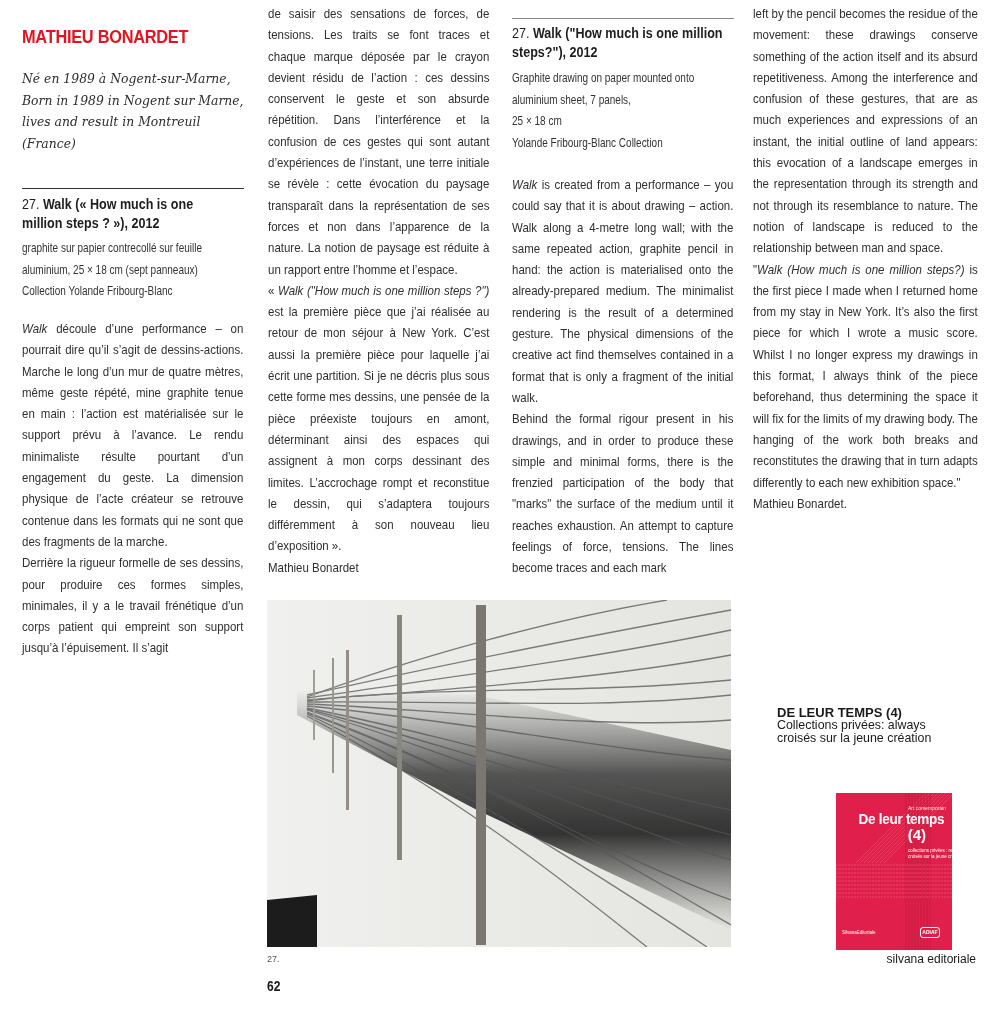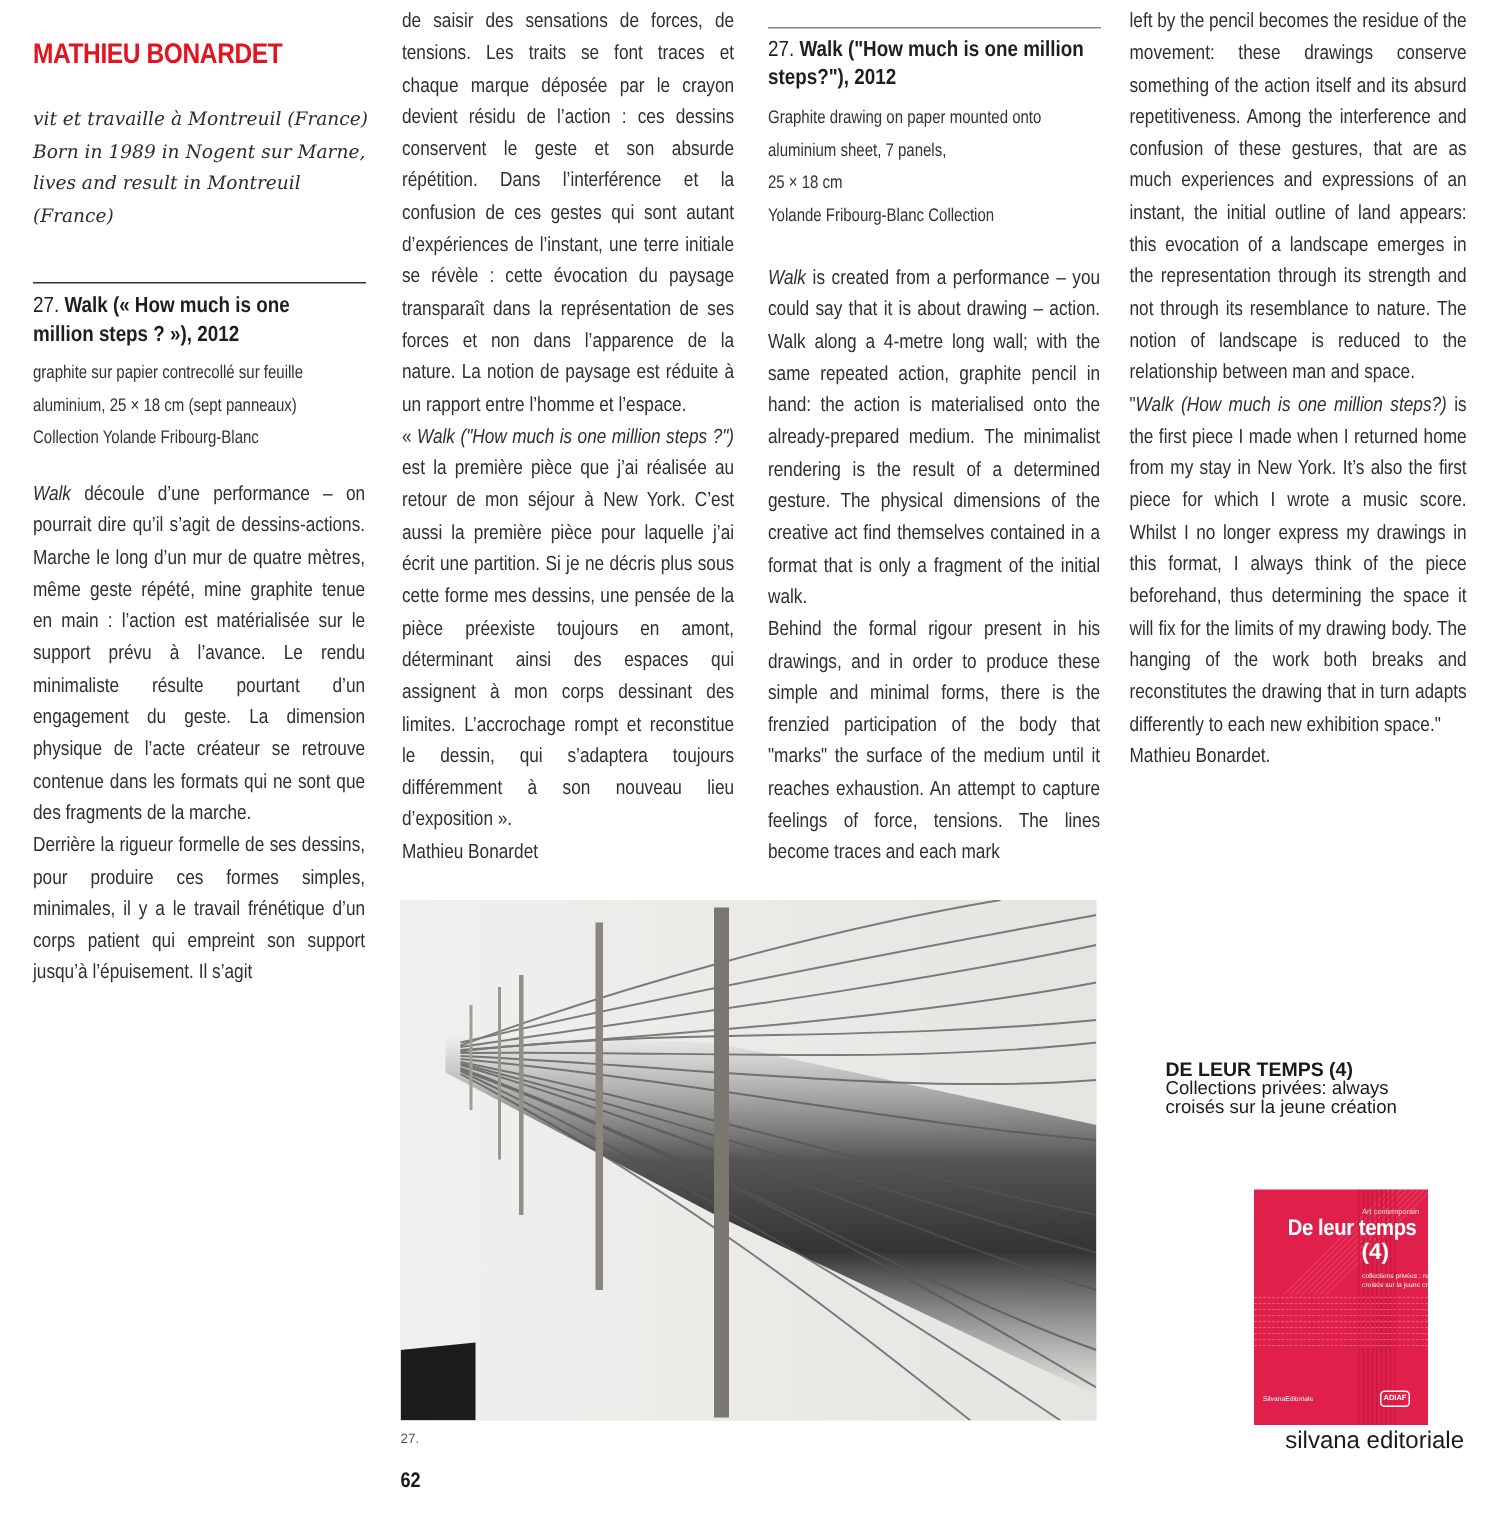--- a/index.html
+++ b/index.html
@@ -66,29 +66,29 @@
     letter-spacing: -0.3px; transform: scaleX(0.9); transform-origin: right top; white-space: nowrap;
   }
   .book-cover .cov-num { position: absolute; right: 26px; top: 33px; font-size: 15px; font-weight: bold; color: #fff; }
   .book-cover .cov-sub { position: absolute; left: 72px; top: 55px; font-size: 4.5px; line-height: 6px; color: #ffe; width: 60px; }
   .book-cover .cov-pub { position: absolute; left: 6px; bottom: 15px; font-size: 4.5px; color: #ffe; }
   .book-cover .cov-logo {
     position: absolute; right: 12px; bottom: 12px; width: 20px; height: 11px;
     border: 1px solid #fff; border-radius: 3px; font-size: 5px; color: #fff; text-align: center; line-height: 9px; font-weight: bold;
   }
   .publisher {
-    position: absolute; right: 24px; top: 952px; font-size: 16px; color: #1a1a1a;
+    position: absolute; right: 24px; top: 952px; font-size: 12px; color: #1a1a1a;
   }
 </style>
 </head>
 <body>
 
 <div class="artist-name">MATHIEU BONARDET</div>
 <div class="bio">
-  <div>vit et travaille à Montreuil (France)</div>
+  <div>Né en 1989 à Nogent-sur-Marne,</div>
   <div>Born in 1989 in Nogent sur Marne,</div>
   <div>lives and result in Montreuil (France)</div>
 </div>
 
 <div class="rule" style="left:22px; top:188px; width:222px;"></div>
 <div class="entry-title" style="left:22px; top:195px;">
   <span class="num">27.</span>
   <b>Walk (« How much is one</b><br>
   <b>million steps ? »), 2012</b>
 </div>

